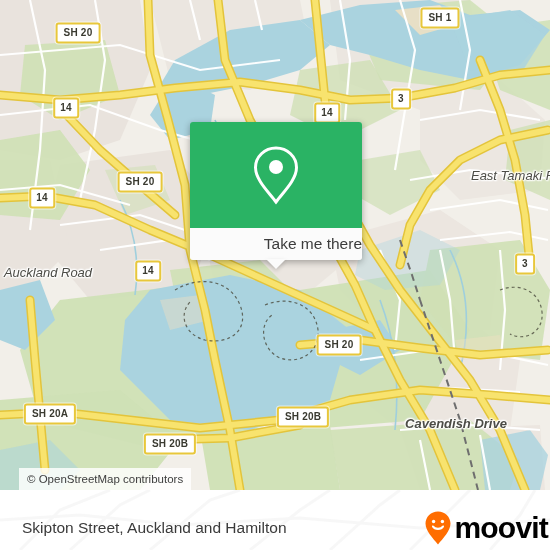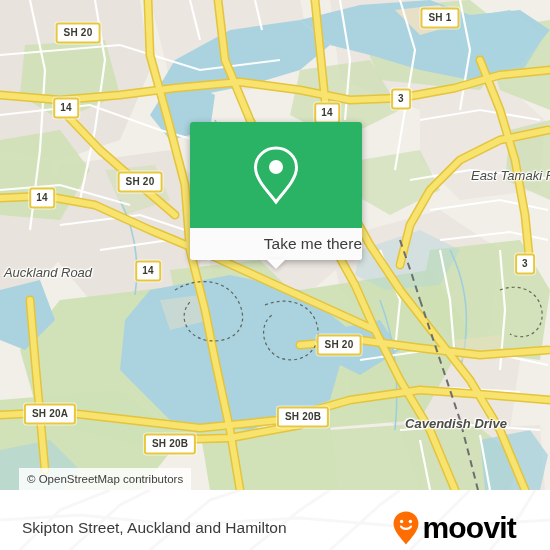--- a/index.html
+++ b/index.html
@@ -144,21 +144,21 @@
     left: 22px;
     top: 50%;
     transform: translateY(-50%);
     font-size: 15.5px;
     color: #3a3a3a;
     font-family: "Liberation Sans", sans-serif;
     white-space: nowrap;
   }
   #brand {
     position: absolute;
-    right: 34px;
+    right: 2px;
     top: 50%;
     transform: translateY(-50%);
     display: flex;
     align-items: center;
     gap: 2px;
   }
   #brand-name {
     font-size: 30px;
     font-weight: bold;
     color: #000000;

